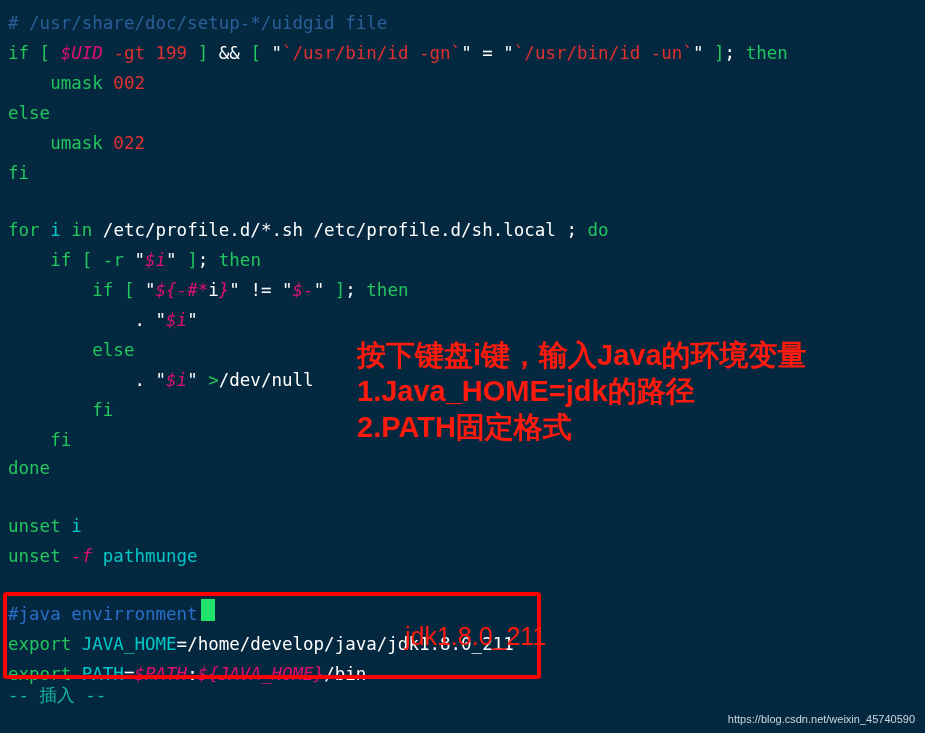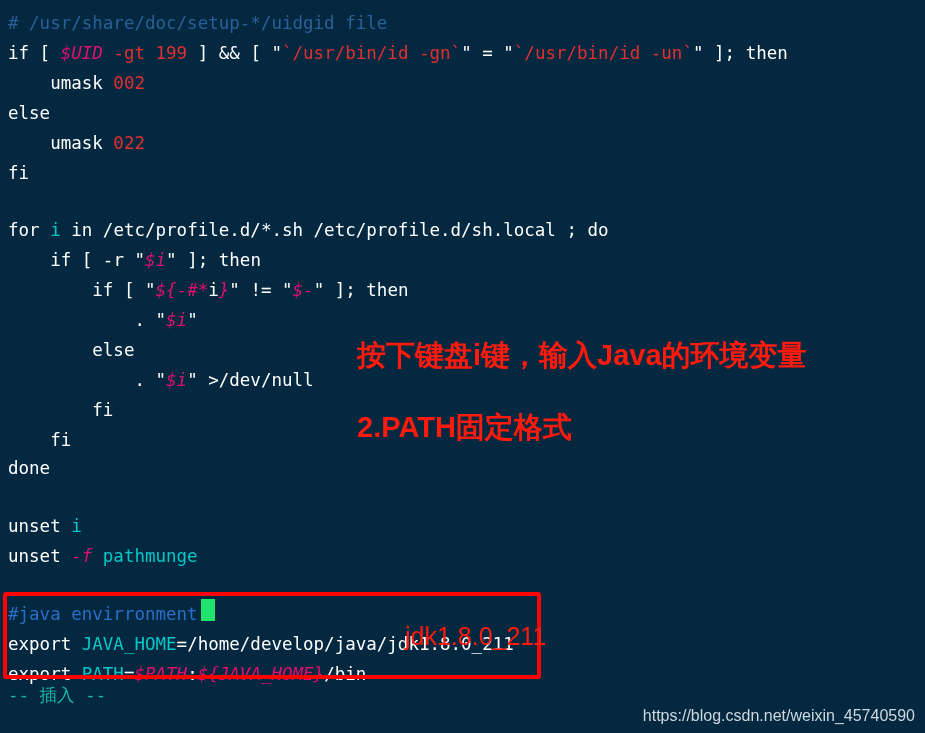--- a/index.html
+++ b/index.html
@@ -30,21 +30,21 @@
     height: 30px;
     line-height: 30px;
     font-size: 17.5px;
     letter-spacing: 0px;
     white-space: pre;
     font-family: "DejaVu Sans Mono", "Liberation Mono", monospace;
   }
 
   
   .c-comment  { color: #2a6099; }
-  .c-keyword  { color: #ffffff; }
+  .c-keyword  { color: #22c55e; }
   .c-plain    { color: #ffffff; }
   .c-var      { color: #e01070; font-style: italic; }
   .c-num      { color: #e03030; }
   .c-ident    { color: #00c8c8; }
   .c-blue     { color: #2a6fc9; }
 
   
   #cursor {
     position: absolute;
     left: 201px;
@@ -92,21 +92,21 @@
     white-space: pre;
   }
 
   
   #watermark {
     position: absolute;
     right: 10px;
     bottom: 8px;
     color: #cdd7de;
     font-family: "Liberation Sans", "DejaVu Sans", sans-serif;
-    font-size: 16px;
+    font-size: 11px;
     white-space: pre;
   }
 
   
   #statusline {
     position: absolute;
     left: 8px;
     top: 681px;
     height: 28px;
     line-height: 28px;
@@ -151,19 +151,20 @@
       <div class="line" style="top: 659px;"><span class="c-keyword">export </span><span class="c-ident">PATH</span><span class="c-plain">=</span><span class="c-var">$PATH</span><span class="c-plain">:</span><span class="c-var">${JAVA_HOME}</span><span class="c-plain">/bin</span></div>
     </div>
 
   <div id="cursor"></div>
 
   <div id="redbox"></div>
 
   <div id="jdk-overlay">jdk1.8.0_211</div>
 
   <div class="annot" id="annot-1">按下键盘i键，输入Java的环境变量</div>
+  <div class="annot" id="annot-2">1.Java_HOME=jdk的路径</div>
   <div class="annot" id="annot-3">2.PATH固定格式</div>
 
   <div id="statusline"><span>-- <span class="cjk">插入</span> --</span></div>
 
   <div id="watermark">https://blog.csdn.net/weixin_45740590</div>
 
 </div>
 
 </body></html>

